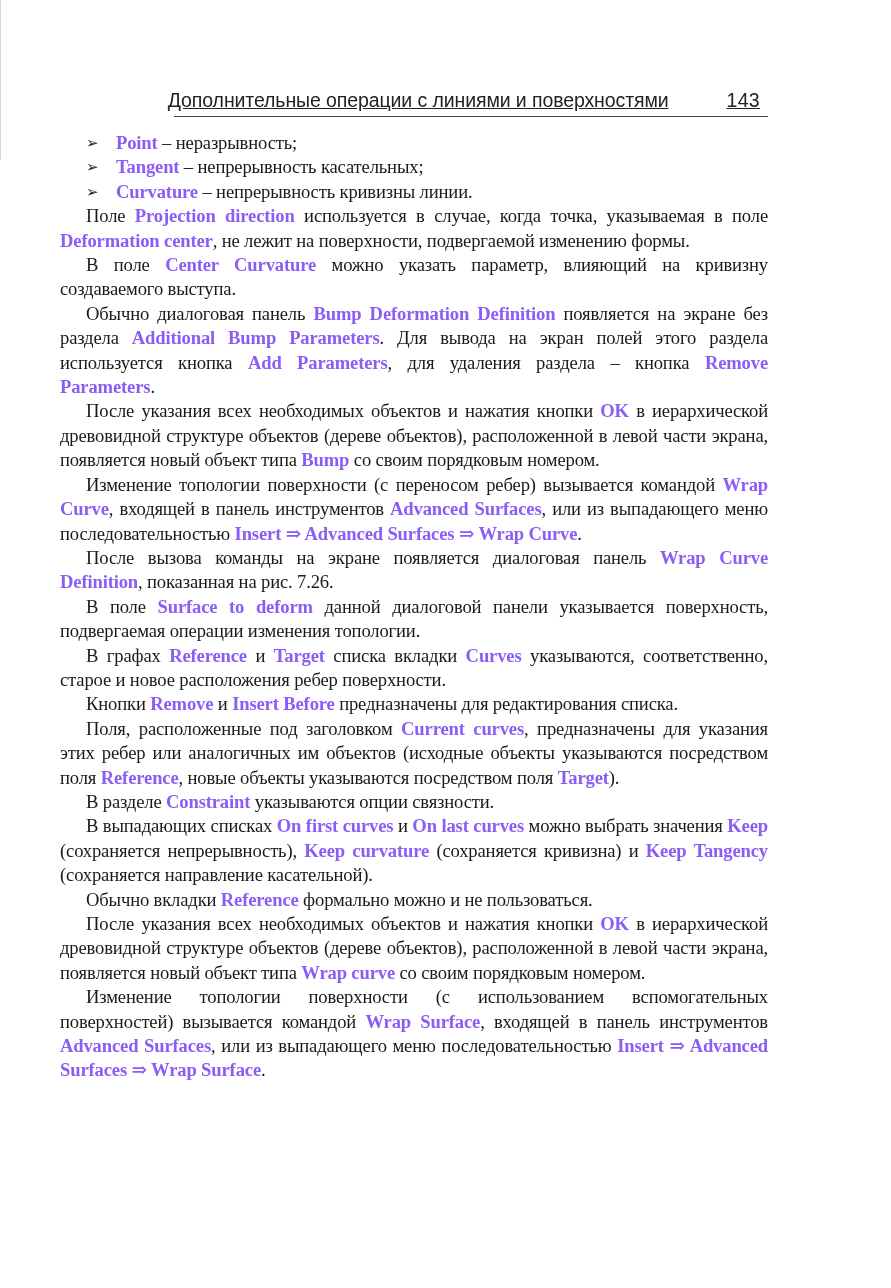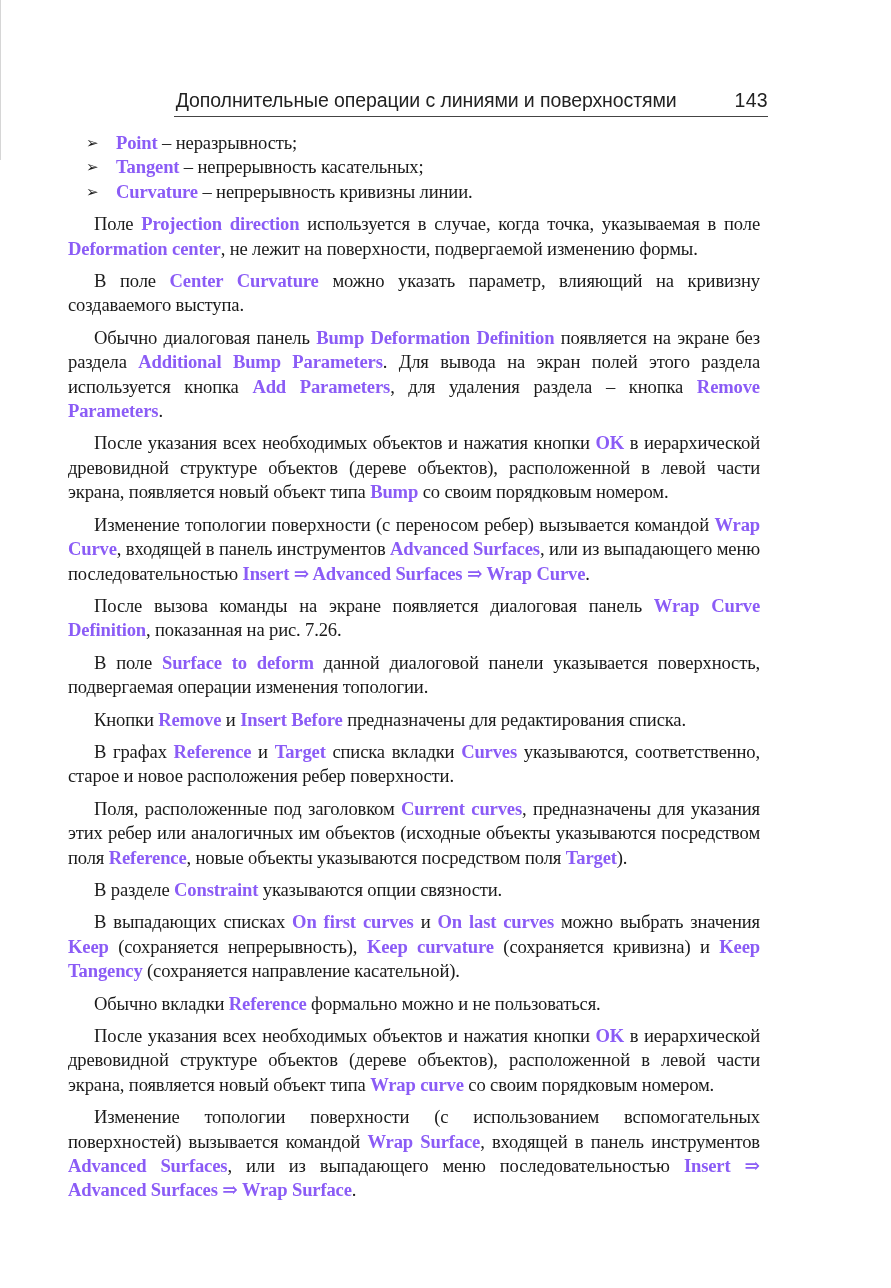--- a/index.html
+++ b/index.html
@@ -6,43 +6,43 @@
   body {
     width: 891px; height: 1288px; position: relative; overflow: hidden;
     font-family: "Liberation Serif", "DejaVu Serif", serif;
     color: #1a1a1a;
   }
   .page-edge {
     position: absolute; left: 0; top: 0; width: 12px; height: 160px;
     border-left: 1px solid #d6d6d6;
   }
   .running-head {
-    position: absolute; left: 60px; top: 82px; width: 708px; height: 30px;
+    position: absolute; left: 52px; top: 82px; width: 708px; height: 30px;
     display: flex; justify-content: flex-end; align-items: flex-end;
     font-family: "Liberation Sans", "DejaVu Sans", sans-serif;
-    font-size: 19.5px; color: #222;
+    font-size: 19.5px; color: #222; text-decoration: underline;
   }
   .running-head .title { margin-right: 26px; letter-spacing: -0.1px; }
   .running-head .pagenum { letter-spacing: 0.3px; margin-left: 32px; }
   .head-rule {
     position: absolute; left: 174px; top: 116px; width: 594px; height: 0;
     border-top: 1.3px solid #444;
   }
   .content {
     position: absolute; left: 60px; top: 131px; width: 708px;
     font-size: 18.6px; line-height: 24.4px;
     text-align: justify; letter-spacing: -0.15px;
   }
   .bullets { margin: 0; padding: 0; list-style: none; }
   .bullets li { padding-left: 56px; position: relative; }
   .bullets .marker {
     position: absolute; left: 26px; top: 0;
     font-family: "DejaVu Sans", sans-serif; font-size: 15px;
   }
-  .para { text-indent: 26px; margin: 8px; }
+  .para { text-indent: 26px; margin: 0; }
   .para b, .bullets b { font-weight: bold; color: #8b5cf6; }
 </style>
 </head>
 <body>
 
 <div class="page-edge"></div>
 
 <div class="running-head">
   <span class="title">Дополнительные операции с линиями и поверхностями</span>
   <span class="pagenum">143</span>
@@ -56,22 +56,22 @@
       <li><span class="marker">➢</span><b>Curvature</b><span> – непрерывность кривизны линии.</span></li>
     </ul>
   <div id="paragraphs">
       <p class="para"><span>Поле </span><b>Projection direction</b><span> используется в случае, когда точка, указываемая в поле </span><b>Deformation center</b><span>, не лежит на поверхности, подвергаемой изменению формы.</span></p>
       <p class="para"><span>В поле </span><b>Center Curvature</b><span> можно указать параметр, влияющий на кривизну создаваемого выступа.</span></p>
       <p class="para"><span>Обычно диалоговая панель </span><b>Bump Deformation Definition</b><span> появляется на экране без раздела </span><b>Additional Bump Parameters</b><span>. Для вывода на экран полей этого раздела используется кнопка </span><b>Add Parameters</b><span>, для удаления раздела – кнопка </span><b>Remove Parameters</b><span>.</span></p>
       <p class="para"><span>После указания всех необходимых объектов и нажатия кнопки </span><b>OK</b><span> в иерархической древовидной структуре объектов (дереве объектов), расположенной в левой части экрана, появляется новый объект типа </span><b>Bump</b><span> со своим порядковым номером.</span></p>
       <p class="para"><span>Изменение топологии поверхности (с переносом ребер) вызывается командой </span><b>Wrap Curve</b><span>, входящей в панель инструментов </span><b>Advanced Surfaces</b><span>, или из выпадающего меню последовательностью </span><b>Insert ⇒ Advanced Surfaces ⇒ Wrap Curve</b><span>.</span></p>
       <p class="para"><span>После вызова команды на экране появляется диалоговая панель </span><b>Wrap Curve Definition</b><span>, показанная на рис. 7.26.</span></p>
       <p class="para"><span>В поле </span><b>Surface to deform</b><span> данной диалоговой панели указывается поверхность, подвергаемая операции изменения топологии.</span></p>
+      <p class="para"><span>В графах </span><b>Reference</b><span> и </span><b>Target</b><span> списка вкладки </span><b>Curves</b><span> указываются, соответственно, старое и новое расположения ребер поверхности.</span></p>
       <p class="para"><span>Кнопки </span><b>Remove</b><span> и </span><b>Insert Before</b><span> предназначены для редактирования списка.</span></p>
-      <p class="para"><span>В графах </span><b>Reference</b><span> и </span><b>Target</b><span> списка вкладки </span><b>Curves</b><span> указываются, соответственно, старое и новое расположения ребер поверхности.</span></p>
       <p class="para"><span>Поля, расположенные под заголовком </span><b>Current curves</b><span>, предназначены для указания этих ребер или аналогичных им объектов (исходные объекты указываются посредством поля </span><b>Reference</b><span>, новые объекты указываются посредством поля </span><b>Target</b><span>).</span></p>
       <p class="para"><span>В разделе </span><b>Constraint</b><span> указываются опции связности.</span></p>
       <p class="para"><span>В выпадающих списках </span><b>On first curves</b><span> и </span><b>On last curves</b><span> можно выбрать значения </span><b>Keep</b><span> (сохраняется непрерывность), </span><b>Keep curvature</b><span> (сохраняется кривизна) и </span><b>Keep Tangency</b><span> (сохраняется направление касательной).</span></p>
       <p class="para"><span>Обычно вкладки </span><b>Reference</b><span> формально можно и не пользоваться.</span></p>
       <p class="para"><span>После указания всех необходимых объектов и нажатия кнопки </span><b>OK</b><span> в иерархической древовидной структуре объектов (дереве объектов), расположенной в левой части экрана, появляется новый объект типа </span><b>Wrap curve</b><span> со своим порядковым номером.</span></p>
       <p class="para"><span>Изменение топологии поверхности (с использованием вспомогательных поверхностей) вызывается командой </span><b>Wrap Surface</b><span>, входящей в панель инструментов </span><b>Advanced Surfaces</b><span>, или из выпадающего меню последовательностью </span><b>Insert ⇒ Advanced Surfaces ⇒ Wrap Surface</b><span>.</span></p>
     </div>
 </div>
 
 </body></html>

